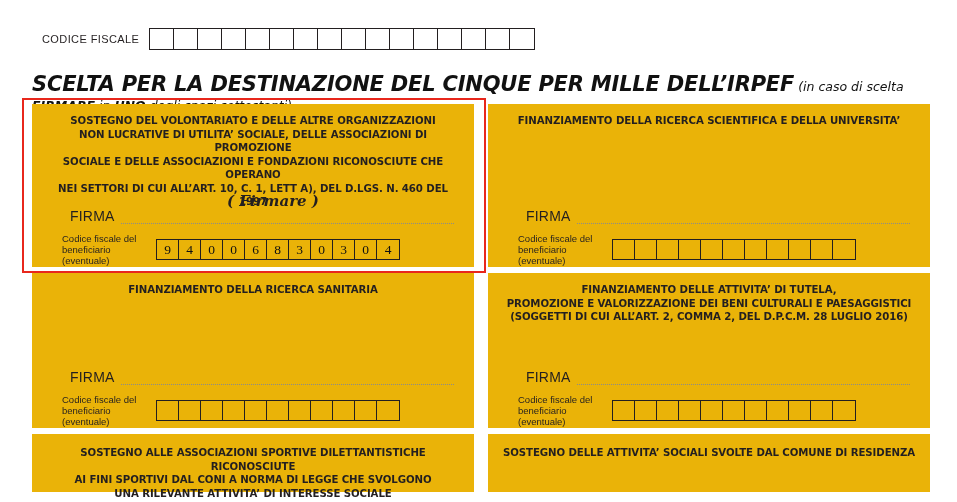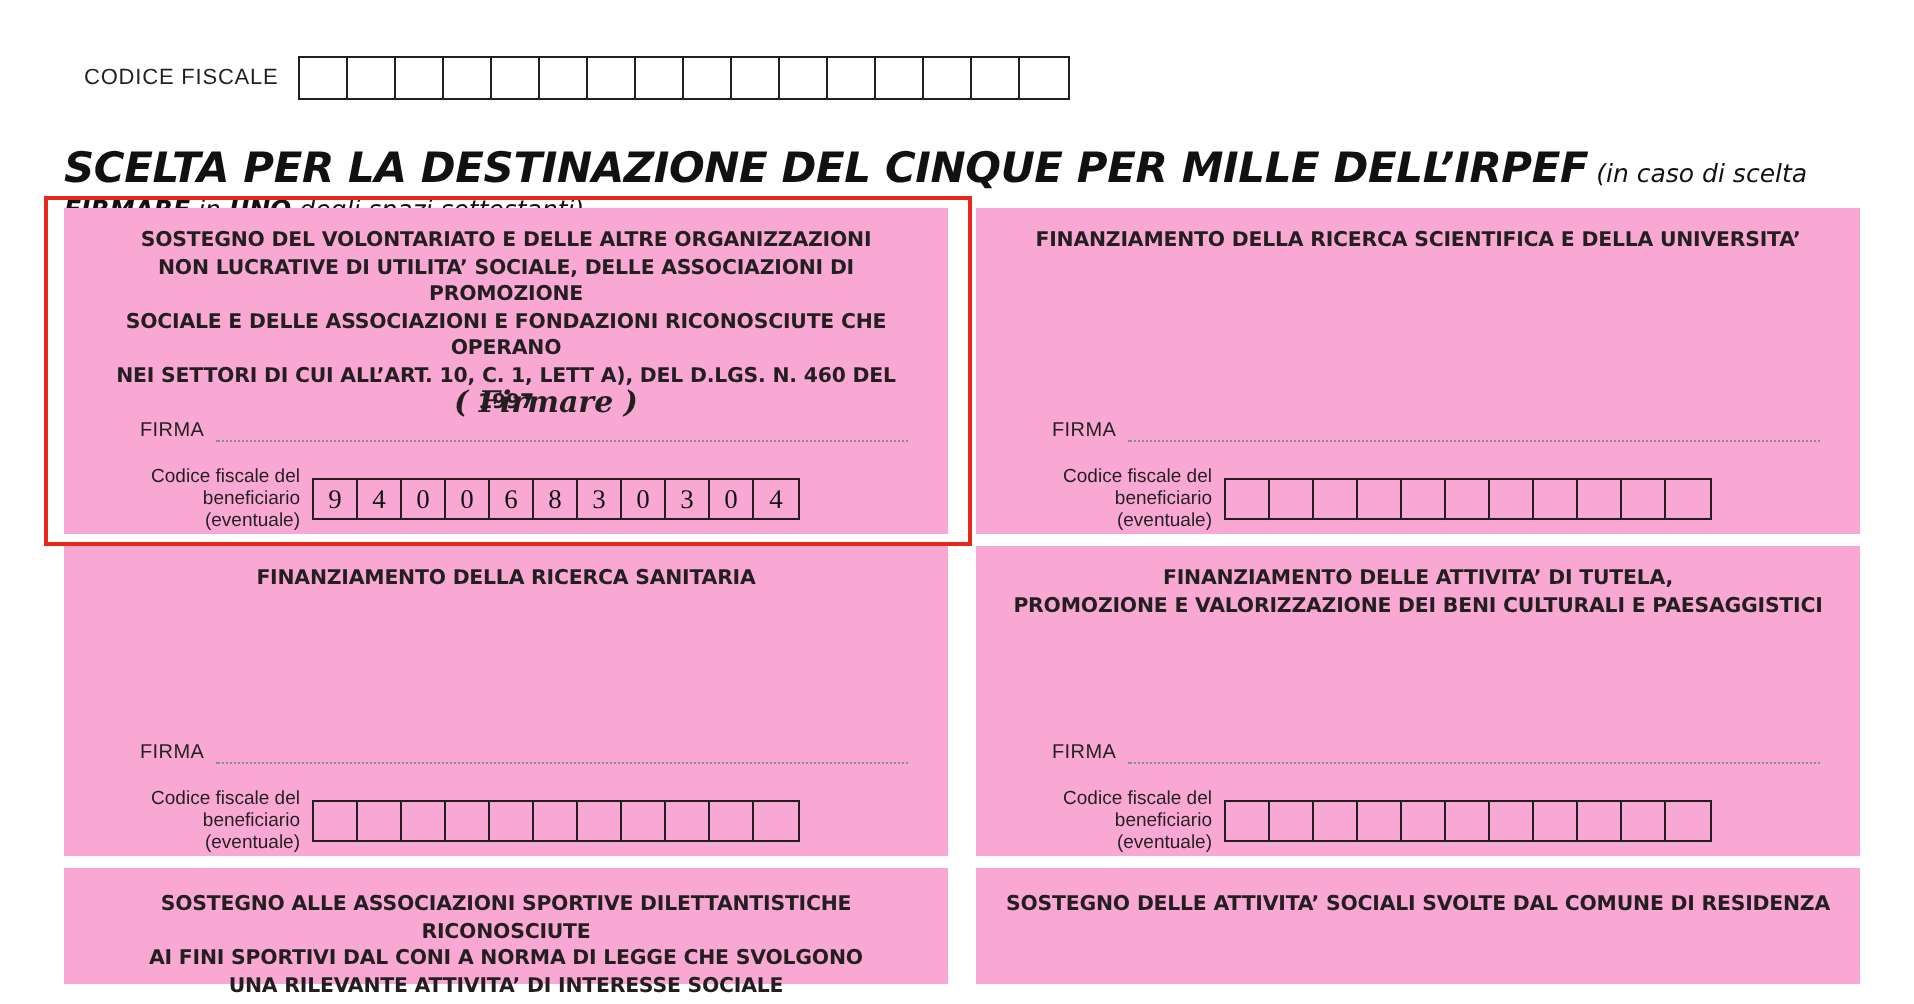--- a/index.html
+++ b/index.html
@@ -79,21 +79,21 @@
     left: 32px;
     top: 104px;
     width: 898px;
   }
   .prow {
     display: flex;
     gap: 14px;
     margin-bottom: 6px;
   }
   .panel {
-    background: #f9a8d4;
+    background: #eab308;
     width: 442px;
     box-sizing: border-box;
     padding: 10px 12px 8px 12px;
     position: relative;
   }
   .panel.r1 { height: 163px; }
   .panel.r2 { height: 155px; }
   .panel.r3 { height: 58px; }
 
   .ptitle {
@@ -107,21 +107,21 @@
   }
 
   .firma-row {
     position: absolute;
     left: 38px;
     right: 20px;
     display: flex;
     align-items: flex-end;
   }
   .firma-label {
-    font-size: 10px;
+    font-size: 14px;
     color: #231f20;
     letter-spacing: 0.2px;
     white-space: nowrap;
     margin-right: 6px;
   }
   .dotline {
     flex: 1;
     border-bottom: 1px dotted #8b8b8b;
     height: 12px;
   }
@@ -132,21 +132,20 @@
     right: 14px;
     display: flex;
     align-items: center;
   }
   .cfb-label {
     font-size: 9.5px;
     line-height: 11px;
     color: #231f20;
     width: 88px;
     margin-right: 6px;
-    text-align: right;
   }
   .cfb-boxes {
     display: flex;
     border: 1px solid #231f20;
     height: 21px;
     box-sizing: border-box;
     background: transparent;
   }
   .cfb-boxes .cell {
     width: 22px;
@@ -282,21 +281,21 @@
             <div class="cell"></div>
             <div class="cell"></div>
             <div class="cell"></div>
             <div class="cell"></div>
             <div class="cell"></div>
             <div class="cell"></div>
           </div>
         </div>
       </div>
       <div class="panel r2">
-        <div class="ptitle"><span>FINANZIAMENTO DELLE ATTIVITA’ DI TUTELA,</span><br><span>PROMOZIONE E VALORIZZAZIONE DEI BENI CULTURALI E PAESAGGISTICI</span><br></div>
+        <div class="ptitle"><span>FINANZIAMENTO DELLE ATTIVITA’ DI TUTELA,</span><br><span>PROMOZIONE E VALORIZZAZIONE DEI BENI CULTURALI E PAESAGGISTICI</span><br><span>(SOGGETTI DI CUI ALL’ART. 2, COMMA 2, DEL D.P.C.M. 28 LUGLIO 2016)</span></div>
         <div class="firma-row" style="top: 96px;">
           <div class="firma-label">FIRMA</div>
           <div class="dotline"></div>
         </div>
         <div class="cfb-row" style="top: 121px;">
           <div class="cfb-label"><span>Codice fiscale del</span><br><span>beneficiario (eventuale)</span></div>
           <div class="cfb-boxes">
             <div class="cell"></div>
             <div class="cell"></div>
             <div class="cell"></div>

